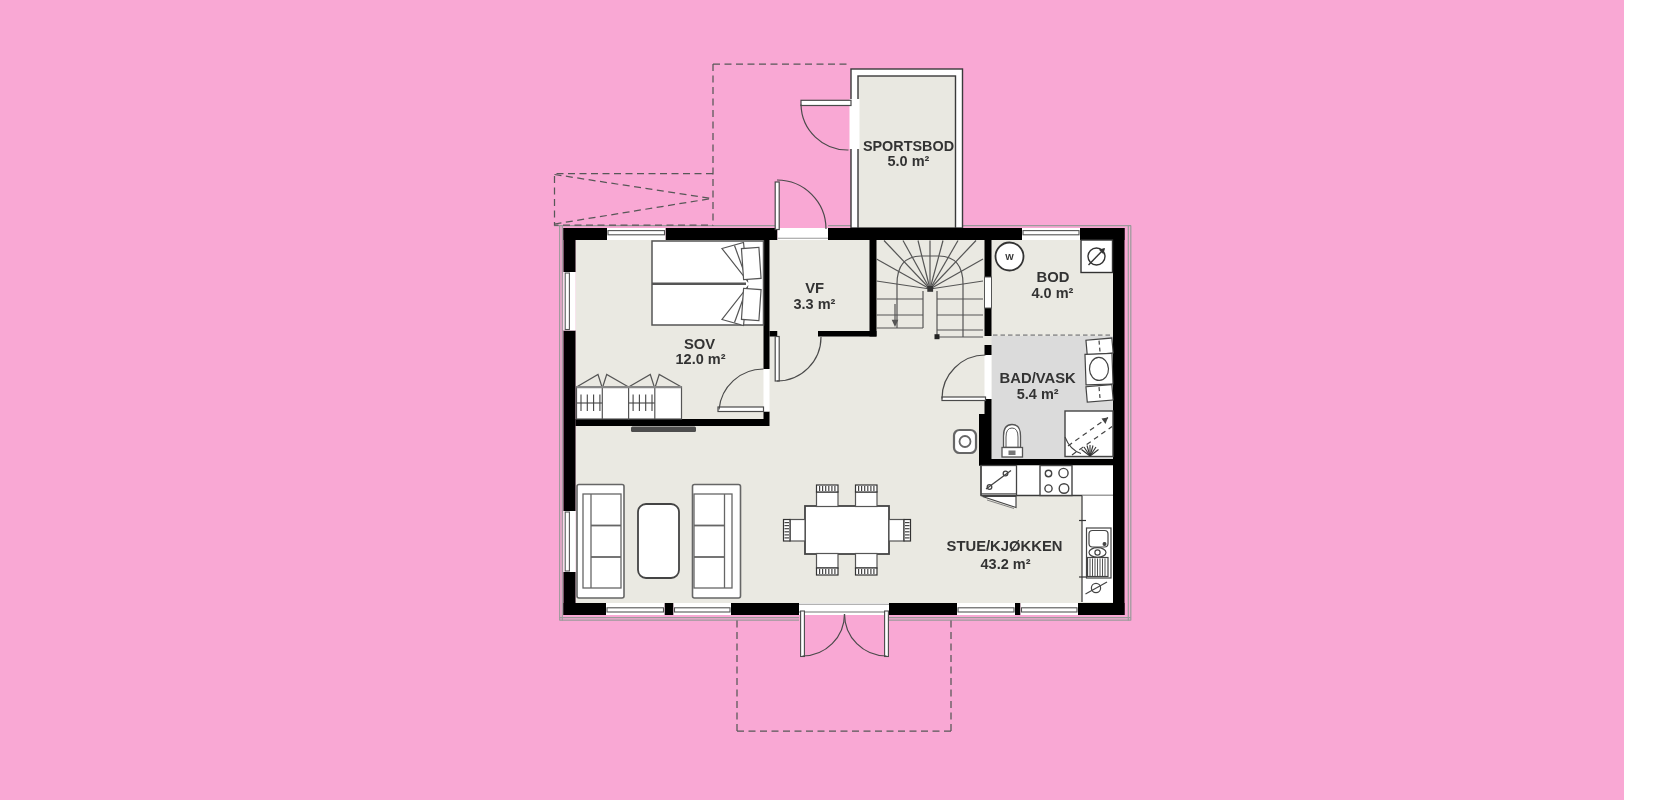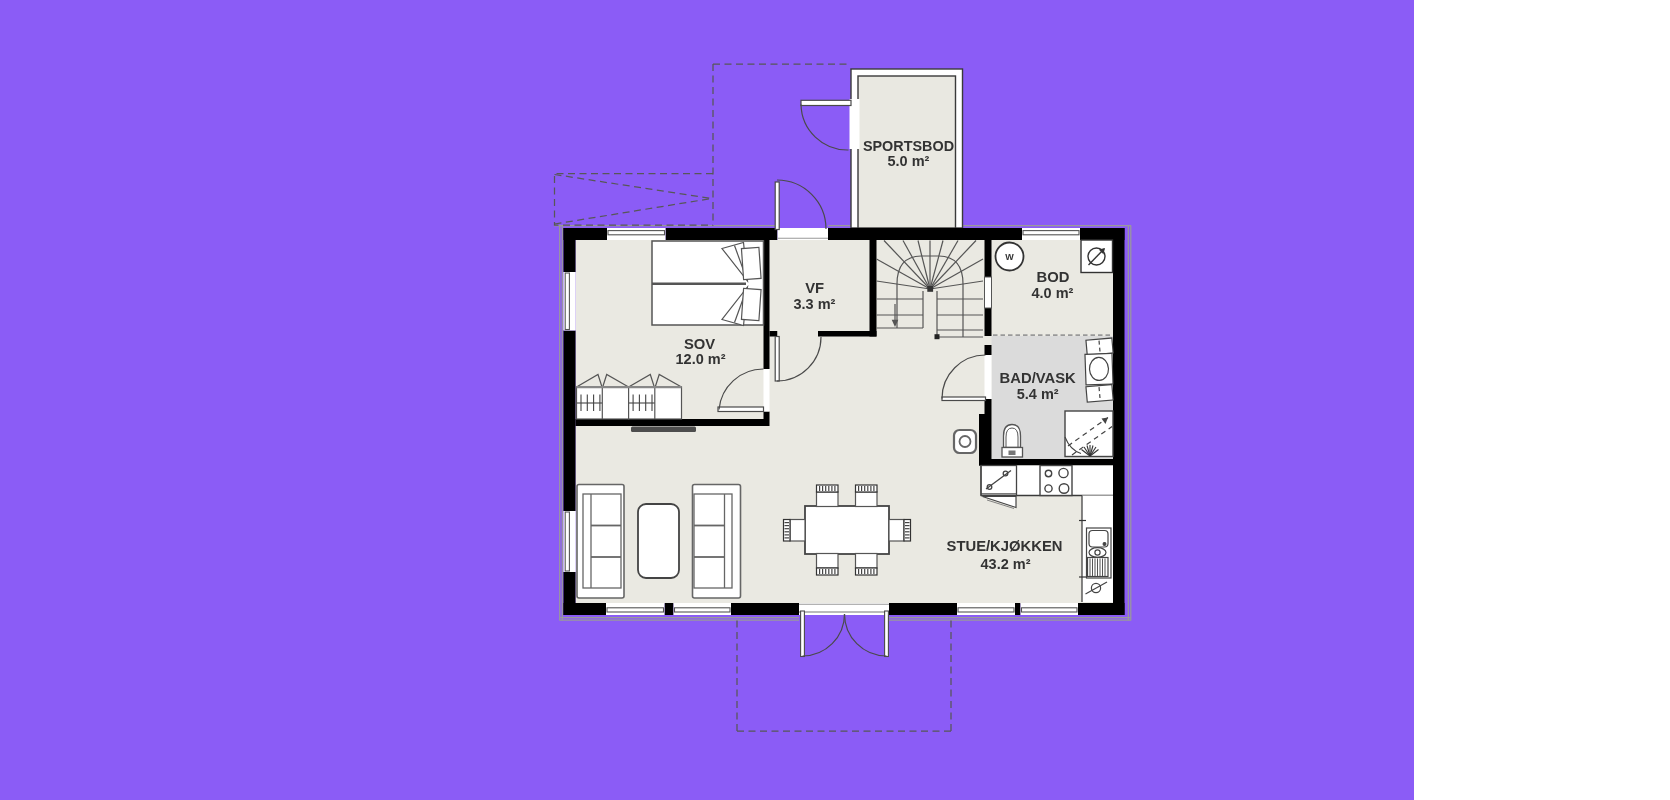--- a/index.html
+++ b/index.html
@@ -1,16 +1,16 @@
 <!DOCTYPE html>
 <html><head>
 <meta charset="utf-8">
 <style>
 html,body{margin:0;padding:0;background:#fff;}
-#page{position:relative;width:1414px;height:800px;background:#8b5cf6;overflow:hidden;text-decoration:underline;}
+#page{position:relative;width:1624px;height:800px;background:#f9a8d4;overflow:hidden;text-decoration:underline;}
 svg{position:absolute;top:0;left:0;}
 text{font-family:"Liberation Sans",sans-serif;font-weight:bold;fill:#333333;}
 </style>
 </head>
 <body>
 <div id="page">
 <svg width="1670" height="800" viewBox="0 0 1670 800">
 
 <g stroke="#9a9a9a" stroke-width="1.2" fill="none">
   <line x1="554" y1="225.6" x2="777.5" y2="225.6"></line>

